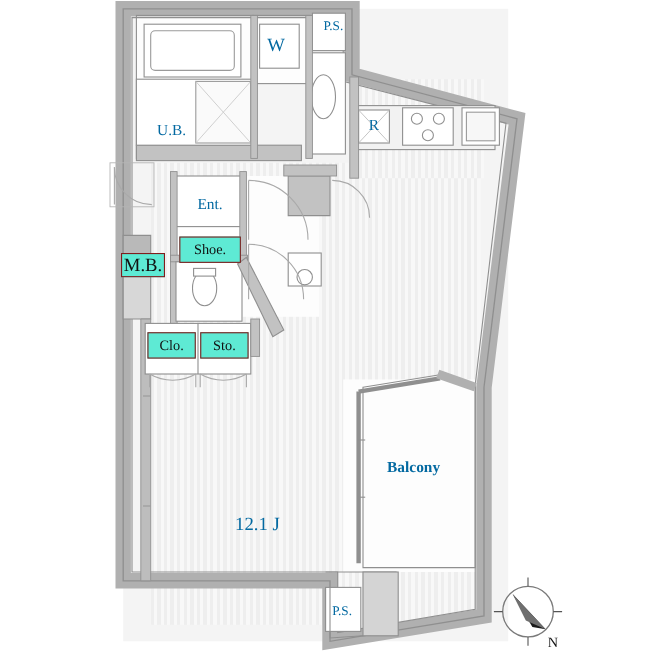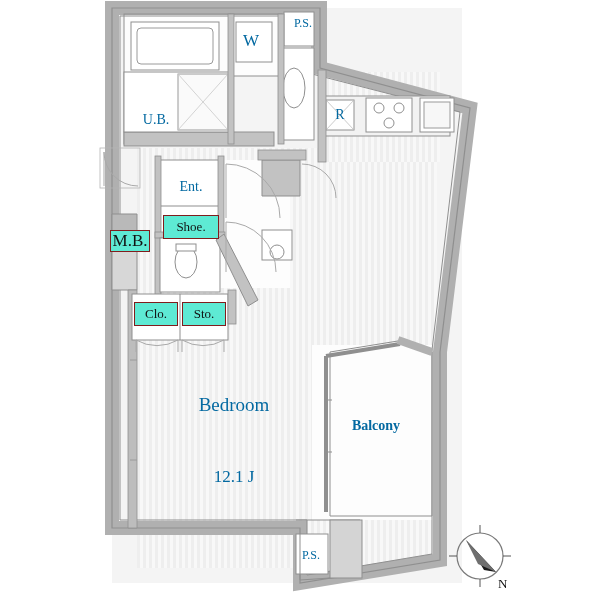--- a/index.html
+++ b/index.html
@@ -179,21 +179,20 @@
     <path d="M398,340 L432,352" fill="none" stroke="#b0b0b0" stroke-width="8"></path>
 
     <rect x="296" y="534" width="32" height="40" fill="#ffffff" stroke="#8f8f8f" stroke-width="1"></rect>
     <path d="M296,520 L360,520 L360,576 L300,580 L300,534" fill="none" stroke="#8f8f8f" stroke-width="1"></path>
     <rect x="330" y="520" width="32" height="58" fill="#d4d4d4" stroke="#8f8f8f" stroke-width="1"></rect>
 
     <line x1="130" y1="360" x2="137" y2="360" stroke="#9a9a9a" stroke-width="1"></line>
     <line x1="130" y1="460" x2="137" y2="460" stroke="#9a9a9a" stroke-width="1"></line>
   </svg>
 
-  <div class="label label-xl" style="left:190px; top:395px; width:88px;">Bedroom</div>
   <div class="label label-lg" style="left:196px; top:425px; width:76px;margin-top:43px;">12.1 J</div>
 
   <div class="label label-md" style="left:342px; top:419px; width:68px;font-weight:bold;">Balcony</div>
 
   <div class="label label-md" style="left:166px; top:180px; width:50px;">Ent.</div>
 
   <div class="boxlabel" style="left:163px; top:215px; width:56px; height:24px;">Shoe.</div>
 
   <div class="label label-md" style="left:128px; top:89px; width:56px;margin-top:24px;">U.B.</div>
 

